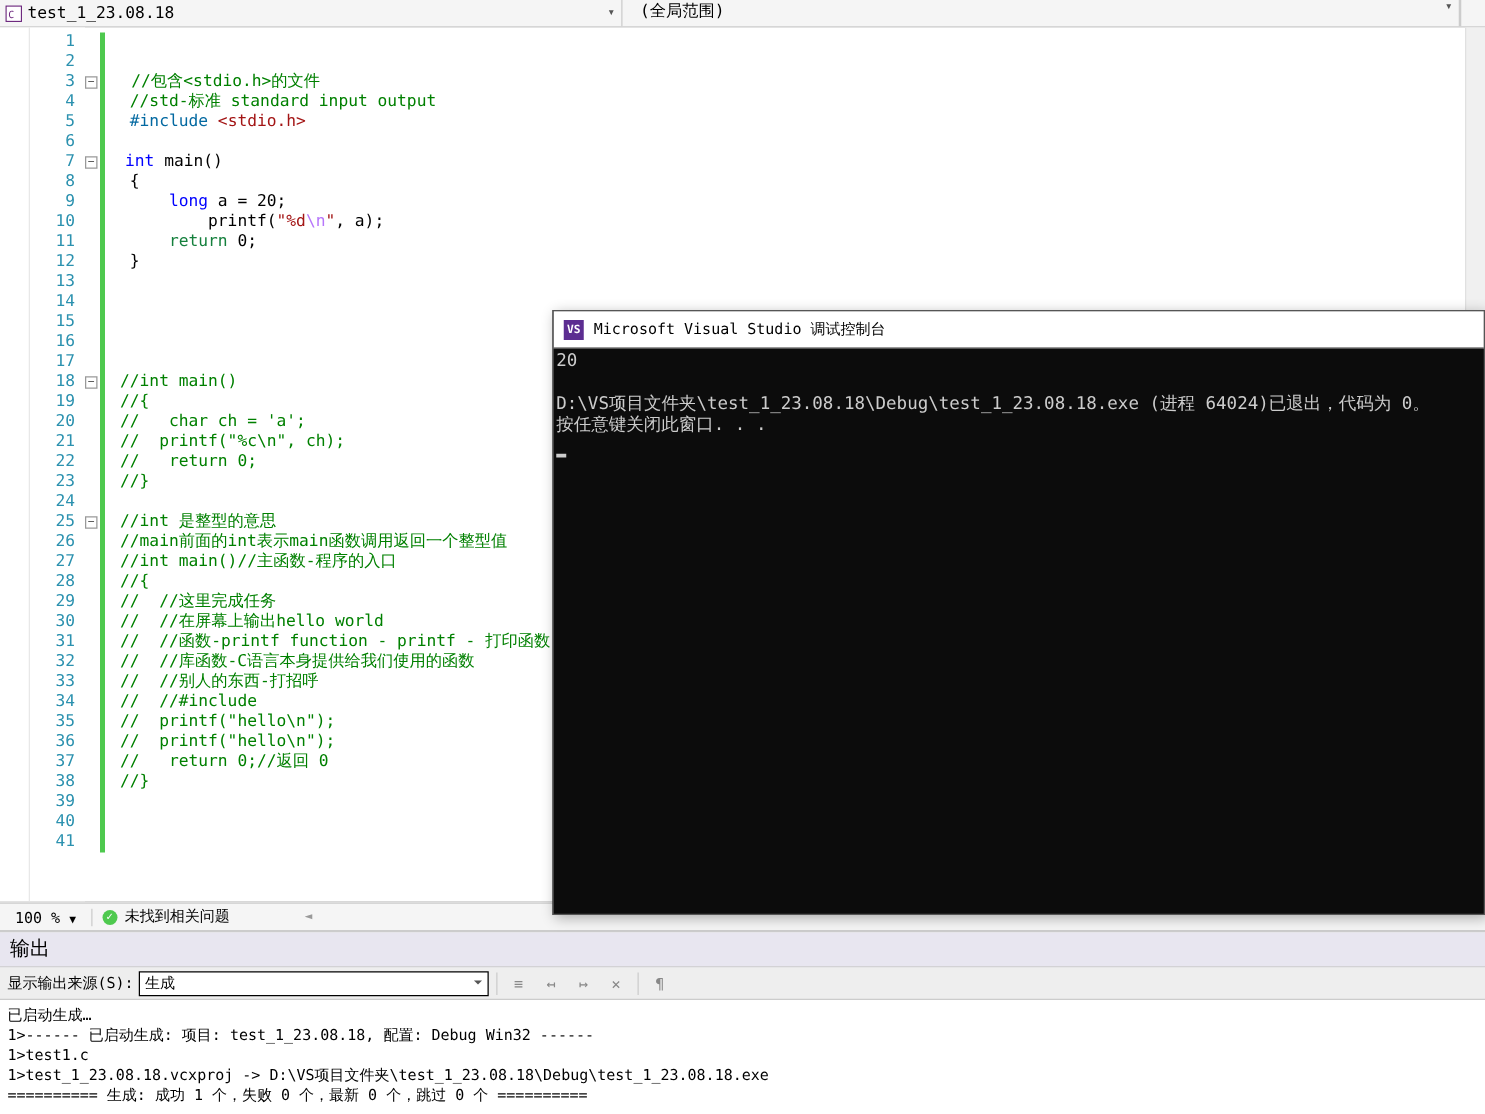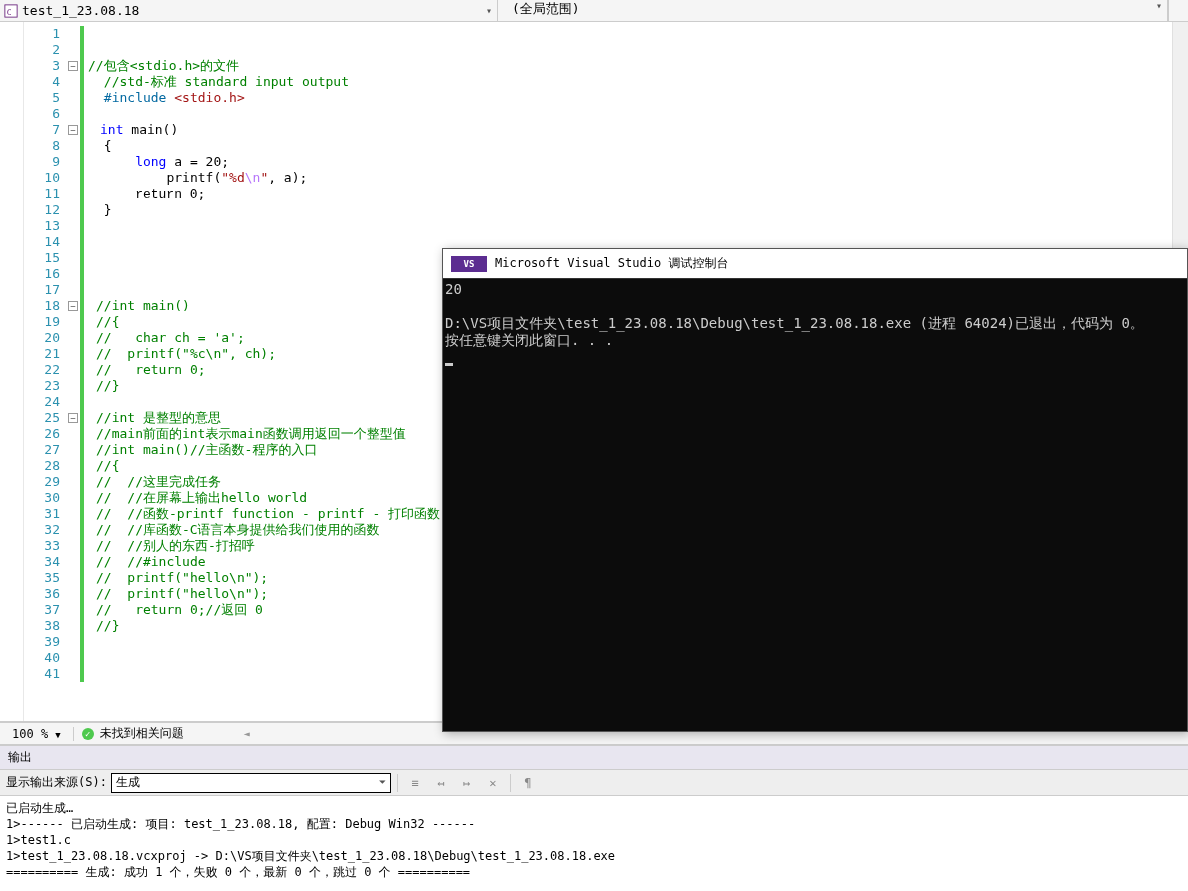--- a/index.html
+++ b/index.html
@@ -12,40 +12,40 @@
 .topbar-arrow { width: 16px; text-align: center; color: #555; font-size: 10px; }
 .editor-area { display: flex; height: 700px; border-bottom: 1px solid #ccc; }
 .margin { width: 24px; background: #fff; border-right: 1px solid #e8e8e8; }
 .gutter { width: 44px; background: #fff; text-align: right; padding-right: 8px; color: #2b91af; font-family: Consolas, monospace; font-size: 13px; line-height: 16px; padding-top: 4px; }
 .gutter div { height: 16px; }
 .code { flex: 1; position: relative; font-family: Consolas, "Microsoft YaHei", monospace; font-size: 13px; line-height: 16px; padding-top: 4px; }
 .code-line { height: 16px; white-space: pre; padding-left: 2px; }
 .greenbar { position: absolute; left: 0; top: 4px; width: 4px; background: #4ec94e; }
 .fold { position: absolute; width: 10px; height: 10px; border: 1px solid #999; background: #fff; font-size: 9px; line-height: 8px; text-align: center; color: #555; cursor: pointer; }
 .c-comment { color: #008000; }
-.c-keyword { color: #000000; font-family: Liberation Mono, monospace; }
+.c-keyword { color: #15803d; }
 .c-string { color: #a31515; }
 .c-escape { color: #b776fb; }
 .c-type { color: #0000ff; }
 .c-inc { color: #0369a1; }
 .c-incfile { color: #a31515; }
 .statusbar { height: 22px; display: flex; align-items: center; border-top: 1px solid #ccc; background: #f5f5f5; font-size: 12px; }
 .zoom { padding: 0 12px; border-right: 1px solid #ccc; }
 .status-msg { display: flex; align-items: center; padding-left: 8px; gap: 6px; }
 .check-icon { width: 12px; height: 12px; border-radius: 50%; background: #4ec94e; color: #fff; font-size: 9px; display: flex; align-items: center; justify-content: center; }
 .output-panel { border-top: 2px solid #ccc; }
-.output-title { background: #e8e6f0; padding: 3px 8px; font-size: 12px; border-bottom: 1px solid #ccc; }
+.output-title { background: #e8e6f0; padding: 3px 8px; font-size: 16px; border-bottom: 1px solid #ccc; }
 .output-toolbar { display: flex; align-items: center; height: 26px; background: #eee; border-bottom: 1px solid #ccc; font-size: 12px; padding-left: 6px; gap: 4px; }
 .output-select { background: #fff; border: 1px solid #000000; padding: 1px 4px; width: 280px; height: 20px; font-size: 12px; display: flex; justify-content: space-between; align-items: center; }
 .tb-btn { width: 22px; height: 20px; display: flex; align-items: center; justify-content: center; color: #888; border: 1px solid transparent; }
 .tb-sep { width: 1px; height: 18px; background: #ccc; margin: 0 2px; }
 .output-text { font-family: Consolas, SimSun, monospace; font-size: 12px; padding: 4px 6px; line-height: 16px; white-space: pre; background: #fff; color: #000; }
 .console-window { position: absolute; left: 442px; top: 248px; width: 746px; height: 484px; background: #0c0c0c; border: 1px solid #555; box-shadow: 2px 2px 10px rgba(0,0,0,0.3); }
 .console-title { height: 30px; background: #fff; display: flex; align-items: center; padding-left: 8px; gap: 8px; font-size: 12px; border-bottom: 1px solid #333; }
-.console-icon { width: 36px; height: 16px; background: #5c2d91; color: #fff; font-size: 9px; display: flex; align-items: center; justify-content: center; font-weight: bold; }
+.console-icon { width: 16px; height: 16px; background: #5c2d91; color: #fff; font-size: 9px; display: flex; align-items: center; justify-content: center; font-weight: bold; }
 .console-body { color: #ccc; font-family: SimSun, Consolas, monospace; font-size: 14px; padding: 2px 2px; line-height: 17px; white-space: pre-wrap; word-break: break-all; }
 .cursor { display: inline-block; width: 8px; height: 3px; background: #ccc; vertical-align: bottom; }
 .scroll-track { position: absolute; right: 0; top: 22px; width: 16px; height: 700px; background: #f0f0f0; border-left: 1px solid #e0e0e0; }
 </style>
 </head>
 <body>
 
 <div class="topbar">
   <div class="topbar-left">
     <svg class="icon" viewBox="0 0 16 16">
@@ -104,21 +104,21 @@
       <div>37</div>
       <div>38</div>
       <div>39</div>
       <div>40</div>
       <div>41</div>
     </div>
   <div class="code" id="code">
     <div class="greenbar" style="height:656px;left:12px"></div>
   <div class="code-line" style="padding-left: 28px;"></div>
       <div class="code-line" style="padding-left: 28px;"></div>
-      <div class="code-line" style="padding-left: 20px;"><span class="c-comment">//包含&lt;stdio.h&gt;的文件</span></div>
+      <div class="code-line" style="padding-left: 37px;"><span class="c-comment">//包含&lt;stdio.h&gt;的文件</span></div>
       <div class="fold" style="left: 0px; top: 39px;">−</div>
       <div class="code-line" style="padding-left: 28px;"> <span class="c-comment">//std-标准 standard input output</span></div>
       <div class="code-line" style="padding-left: 28px;"> <span class="c-inc">#include</span> <span class="c-incfile">&lt;stdio.h&gt;</span></div>
       <div class="code-line" style="padding-left: 28px;"></div>
       <div class="code-line" style=" margin-left: 30px;"><span class="c-type">int</span> main()</div>
       <div class="fold" style="left: 0px; top: 103px;">−</div>
       <div class="code-line" style="padding-left: 28px;"> {</div>
       <div class="code-line" style="padding-left: 28px;">     <span class="c-type">long</span> a = 20;</div>
       <div class="code-line" style="padding-left: 28px;">         printf(<span class="c-string">"%d</span><span class="c-escape">\n</span><span class="c-string">"</span>, a);</div>
       <div class="code-line" style="padding-left: 28px;">     <span class="c-keyword">return</span> 0;</div>

